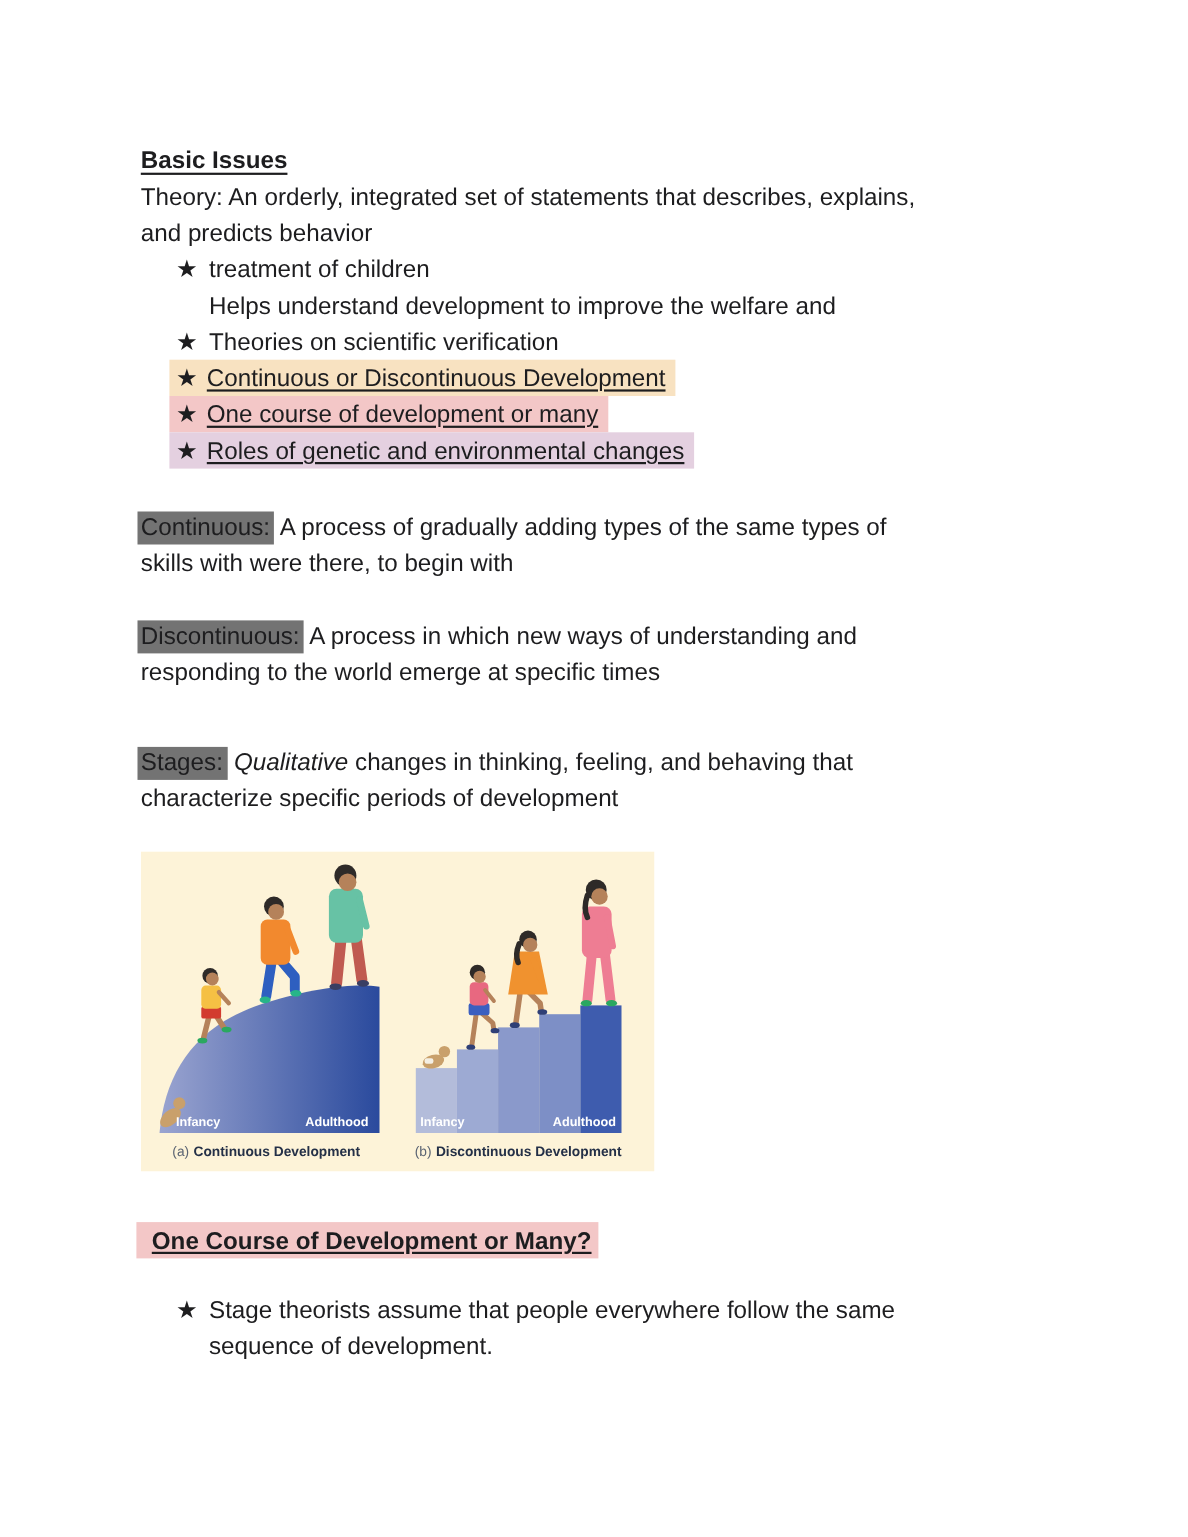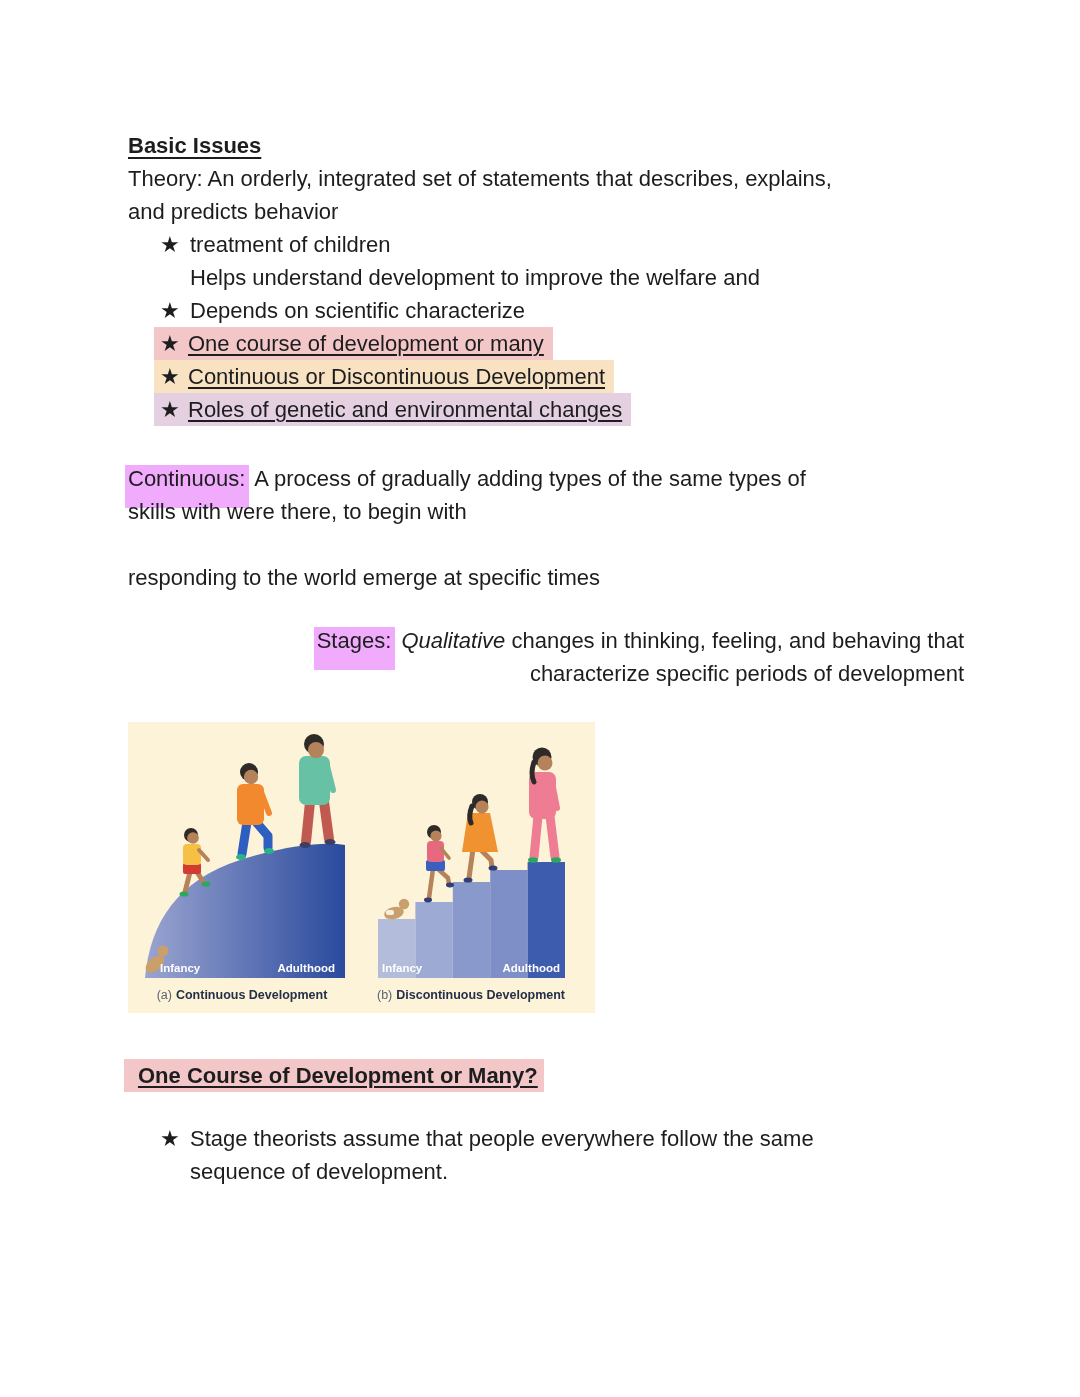--- a/index.html
+++ b/index.html
@@ -34,22 +34,22 @@
   .lav   { background: #e4d0e0; }
 
   .u {
     text-decoration: underline;
     text-decoration-thickness: 1.5px;
     text-underline-offset: 3px;
   }
 
   .def1 { margin-top: 36px; }
   .def2 { margin-top: 33px; }
-  .def3 { margin-top: 30px; text-align: right; }
-  .term { padding: 1px 4px 17px 3px; margin-left: -3px; background: #f0abfc; }
+  .def3 { margin-top: 49px; }
+  .term { padding: 1px 4px 4px 3px; margin-left: -3px; background: #737373; }
   .it { font-style: italic; }
 
   .figure-wrap { margin-top: 32px; width: 467px; height: 291px; }
 
   .subh-row { margin-top: 46px; }
   .subh {
     display: inline-block;
     background: #f3c7c7;
     padding: 0 6px 0 14px; margin-left: -4px;
     font-weight: 700;
@@ -78,41 +78,42 @@
     <span class="star">★</span>
     <div>
       <div class="line">treatment of children</div>
       <div class="line">Helps understand development to improve the welfare and</div>
     </div>
   </div>
 
   <div class="bullet">
     <span class="star">★</span>
     <div>
-      <div class="line">Depends on scientific characterize</div>
+      <div class="line">Theories on scientific verification</div>
     </div>
   </div>
 
 
+  <div class="hlrow">
+    <span class="hlbox peach"><span class="star">★</span><span class="u">Continuous or Discontinuous Development</span></span>
+  </div>
   <div class="hlrow">
     <span class="hlbox pink"><span class="star">★</span><span class="u">One course of development or many</span></span>
-  </div>
-  <div class="hlrow">
-    <span class="hlbox peach"><span class="star">★</span><span class="u">Continuous or Discontinuous Development</span></span>
   </div>
   <div class="hlrow">
     <span class="hlbox lav"><span class="star">★</span><span class="u">Roles of genetic and environmental changes</span></span>
   </div>
 
   <div class="def1">
     <div class="line"><span class="term">Continuous:</span><span> A process of gradually adding types of the same types of</span></div>
     <div class="line">skills with were there, to begin with</div>
   </div>
 
   <div class="def2">
+    <div class="line"><span class="term">Discontinuous:</span><span> A process in which new ways of understanding and</span></div>
     <div class="line">responding to the world emerge at specific times</div>
   </div>
 
   <div class="def3">
     <div class="line"><span class="term">Stages:</span><span class="it"> Qualitative</span><span> changes in thinking, feeling, and behaving that</span></div>
     <div class="line">characterize specific periods of development</div>
   </div>
 
   <div class="figure-wrap">
     <svg width="467" height="291" viewBox="0 0 467 291" xmlns="http://www.w3.org/2000/svg">

